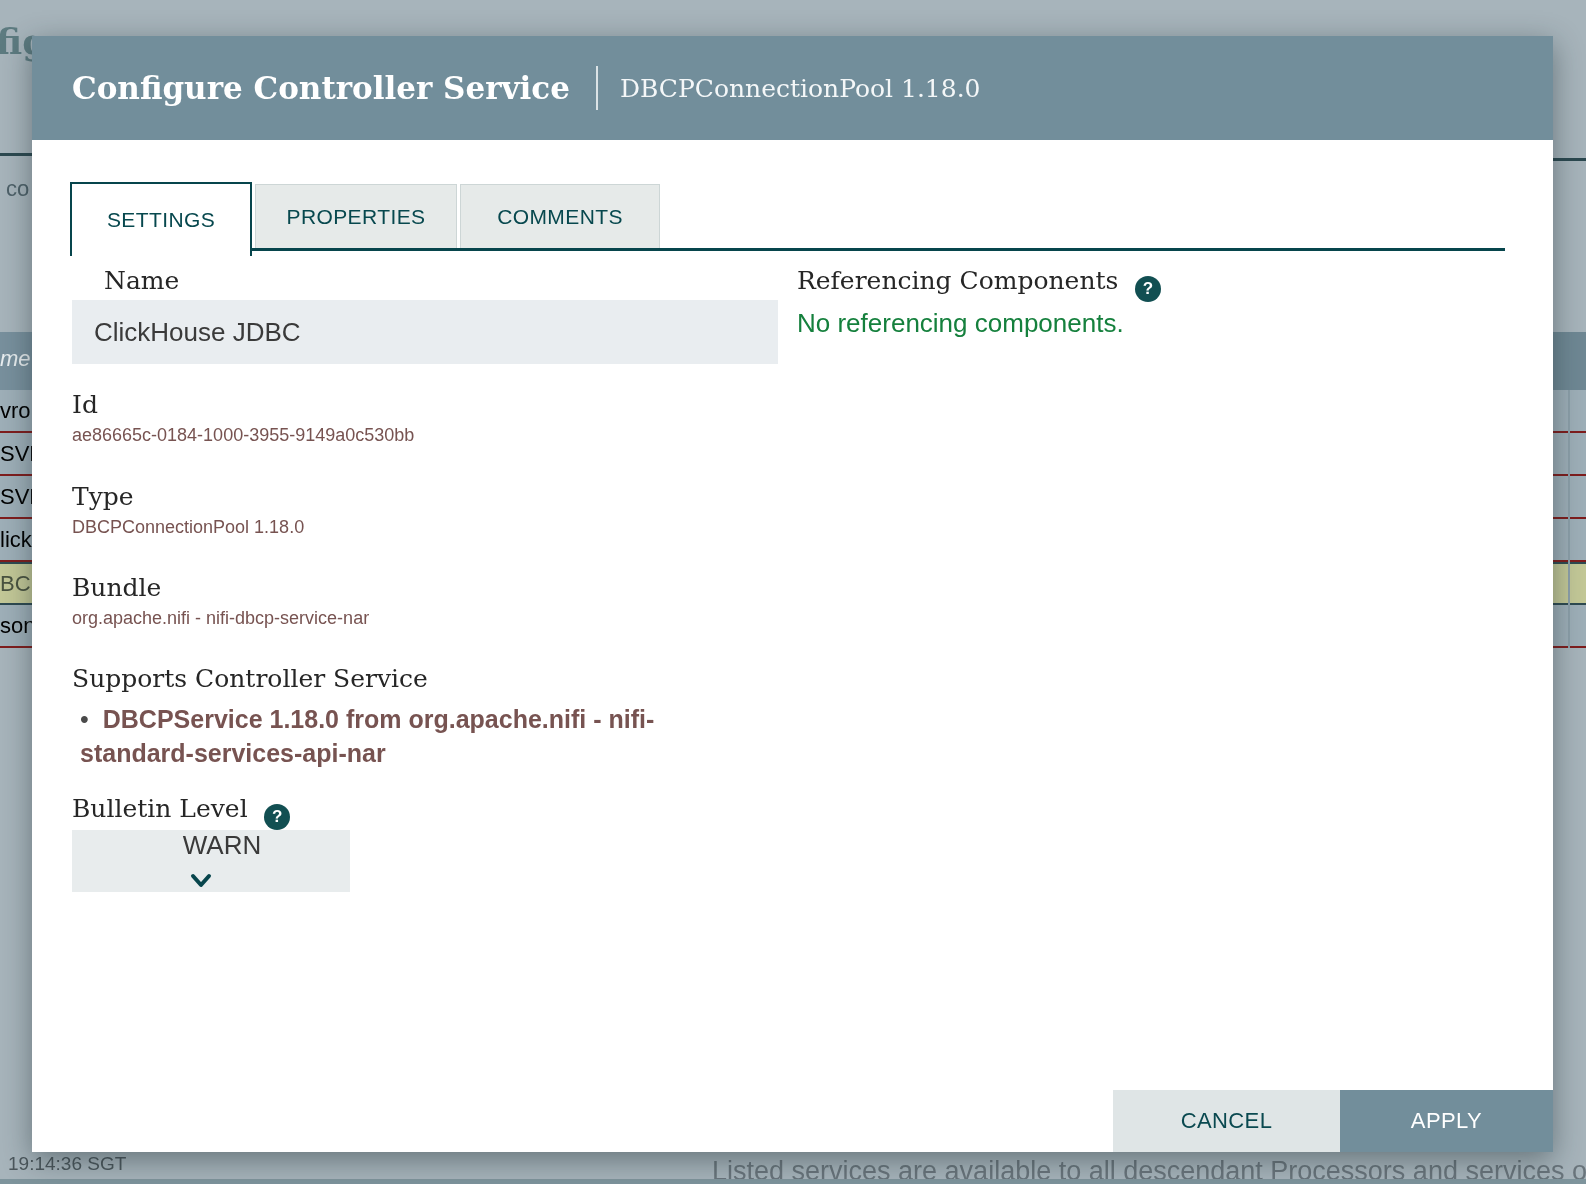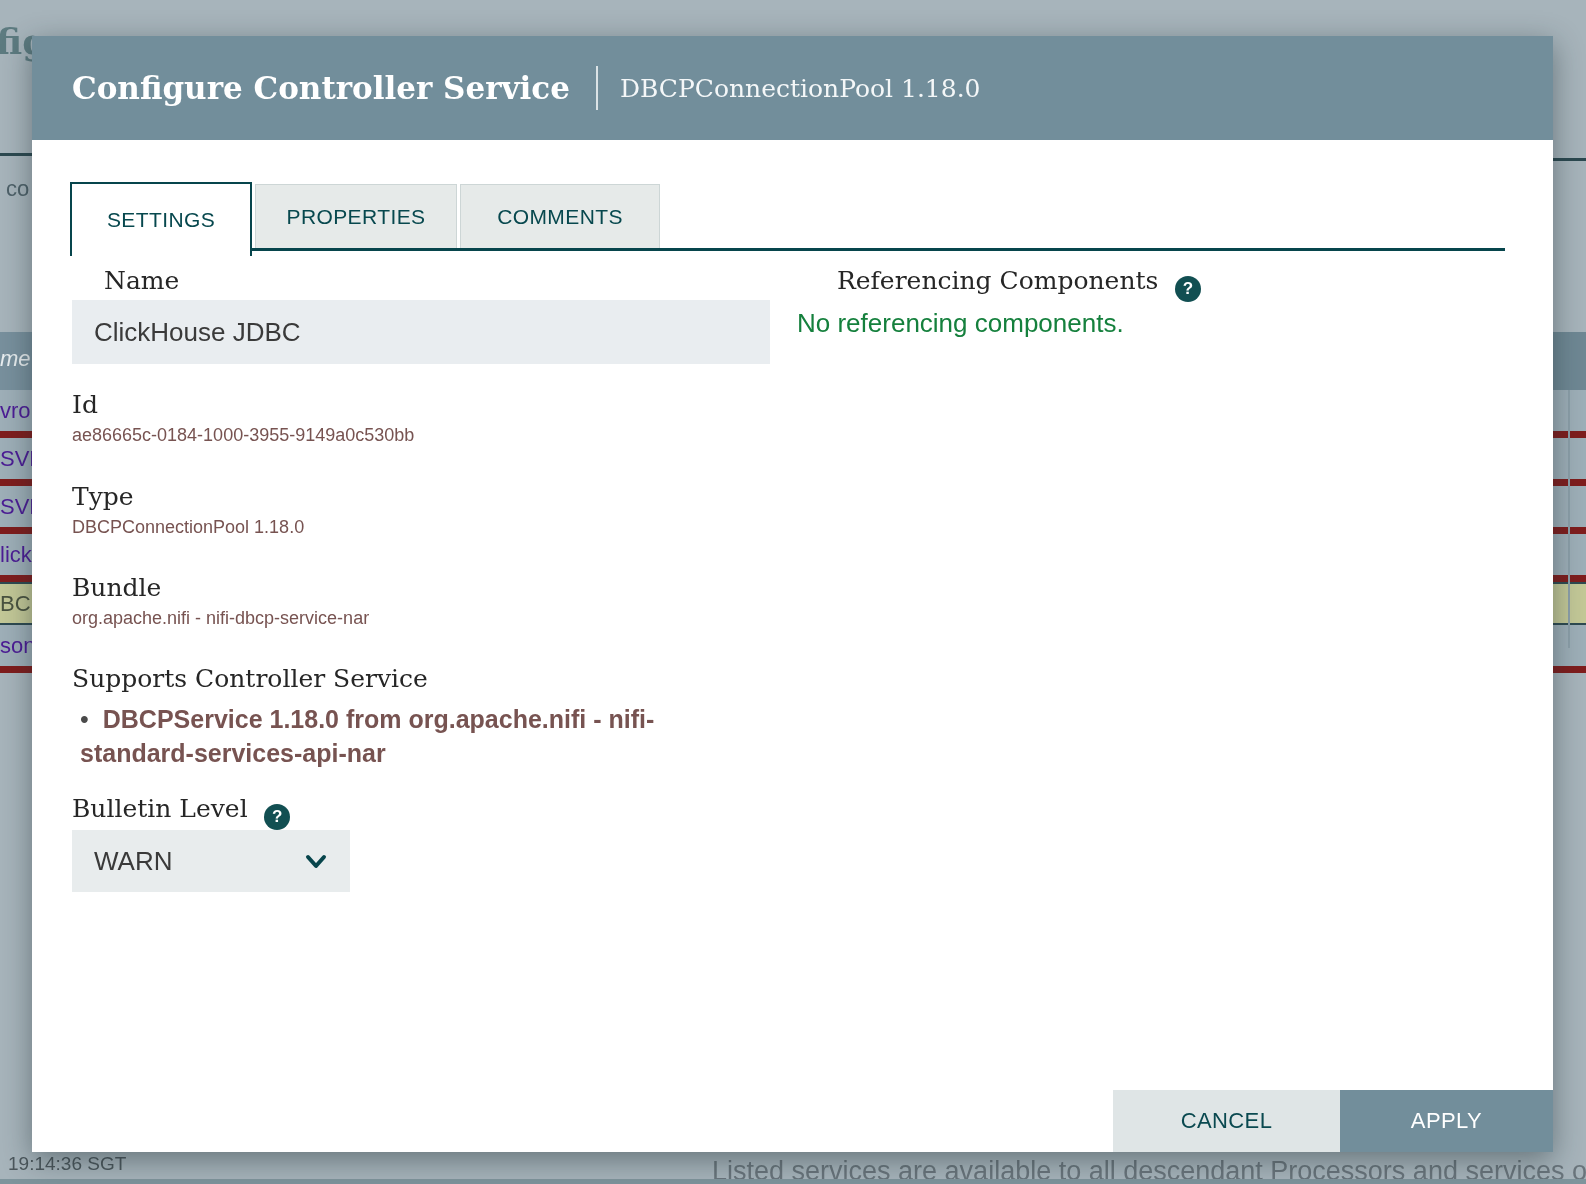--- a/index.html
+++ b/index.html
@@ -13,22 +13,22 @@
   .bg-hline-l{left:0;top:153px;width:33px;height:3px;background:#2c4950;z-index:1;}
   .bg-hline-r{left:1553px;top:158px;width:33px;height:3px;background:#2c4950;z-index:1;}
   .bg-co{left:6px;top:176px;font-size:22px;color:#4e6169;z-index:1;}
   .bg-thead{top:332px;height:76px;background:#78909d;z-index:1;}
   .bg-thead.left{left:0;width:33px;}
   .bg-thead.right{left:1553px;width:33px;background:#6f8894;}
   .bg-thead .hdr-frag{position:absolute;left:0;top:14px;font-style:italic;font-size:22px;color:#e9eef0;}
   .bg-rows{top:390px;z-index:1;}
   .bg-rows.left{left:0;width:33px;}
   .bg-rows.right{left:1553px;width:33px;}
-  .bg-row{height:41px;background:#9eafb8;border-bottom:7px solid #7f1d1d;
-          font-size:22px;color:#4c1d95;line-height:41px;overflow:hidden;white-space:nowrap;}
+  .bg-row{height:41px;background:#9eafb8;border-bottom:2px solid #7f1d1d;
+          font-size:22px;color:#000000;line-height:41px;overflow:hidden;white-space:nowrap;}
   .bg-row.sel{background:#c3c897;border-top:2px solid #2e4a51;border-bottom:2px solid #2e4a51;
               height:39px;line-height:39px;color:#4a5340;}
   .bg-vline{left:1568px;top:390px;width:2px;height:258px;background:#8da0aa;z-index:2;}
   .bg-status-time{left:8px;top:1153px;font-size:19px;color:#4c575c;z-index:1;}
   .bg-status-msg{left:712px;top:1156px;font-size:27px;color:#6a757c;white-space:nowrap;z-index:1;}
   .bg-bottom-strip{left:0;top:1179px;width:1586px;height:5px;background:#7e949c;z-index:1;}
 
   
   .dialog{left:32px;top:36px;width:1521px;height:1116px;background:#ffffff;z-index:10;
           box-shadow:0 8px 28px rgba(25,40,45,.45);}
@@ -46,29 +46,29 @@
   .tab.inactive{top:148px;height:64px;background:#e6eae9;border:1px solid #cdd6d6;z-index:10;}
   .tab.active{top:146px;height:72px;background:#ffffff;border:2px solid #07454c;border-bottom:none;z-index:12;}
   .tab.t0{left:38px;width:178px;}
   .tab.t1{left:223px;width:200px;}
   .tab.t2{left:428px;width:198px;}
 
   
   .lbl{font-family:"DejaVu Serif",serif;font-size:25px;color:#262626;}
   .val{font-size:18px;color:#775351;}
   .name-input{left:40px;top:264px;width:676px;height:64px;background:#e9edf0;border:none;
-              padding:0 0 0 22px;font-family:"Liberation Sans",sans-serif;font-size:26px;color:#3a3a3a;}
+              padding:0 8px 0 22px;font-family:"Liberation Sans",sans-serif;font-size:26px;color:#3a3a3a;}
   .help-icon{display:inline-flex;align-items:center;justify-content:center;width:26px;height:26px;
              border-radius:50%;background:#124f52;color:#ffffff;font-size:17px;font-weight:bold;
              margin-left:12px;vertical-align:-5px;cursor:pointer;font-family:"Liberation Sans",sans-serif;}
   .noref{left:765px;top:272px;font-size:26px;color:#15803d;}
   .supports-item{left:48px;top:666px;width:660px;font-size:25px;font-weight:bold;color:#775351;line-height:34px;}
   .supports-item .bullet{color:#4a4a4a;font-weight:normal;margin-right:14px;}
   .dropdown{left:40px;top:794px;width:278px;height:62px;background:#e8eced;display:flex;
-            align-items:center;cursor:pointer;}
+            align-items:center;cursor:pointer;flex-direction:column;}
   .dropdown .dd-val{margin-left:22px;font-size:26px;color:#3a3a3a;flex:1;}
   .dropdown svg{margin-right:20px;}
 
   
   .btns{position:absolute;right:0;bottom:0;display:flex;}
   .btn{height:62px;display:flex;align-items:center;justify-content:center;
        font-size:22px;font-weight:500;letter-spacing:.4px;cursor:pointer;}
   .btn.cancel{width:227px;background:#dfe5e6;color:#0a4950;}
   .btn.apply{width:213px;background:#728e9b;color:#ffffff;}
 </style>
@@ -143,21 +143,21 @@
       <span class="lbl">Bulletin Level</span>
       <span class="help-icon">?</span>
     </div>
     <div class="abs dropdown">
       <span class="dd-val">WARN</span>
       <svg width="28" height="24" viewBox="0 0 24 24">
         <polyline points="4,8 12,17 20,8" fill="none" stroke="#07454c" stroke-width="4" stroke-linecap="round" stroke-linejoin="round"></polyline>
       </svg>
     </div>
 
-    <div class="abs" style="left:805px;top:230px;">
+    <div class="abs" style="left:765px;top:230px;">
       <span class="lbl">Referencing Components</span>
       <span class="help-icon">?</span>
     </div>
     <div class="abs noref">No referencing components.</div>
 
     <div class="btns">
       <div class="btn cancel">CANCEL</div>
       <div class="btn apply">APPLY</div>
     </div>
 

